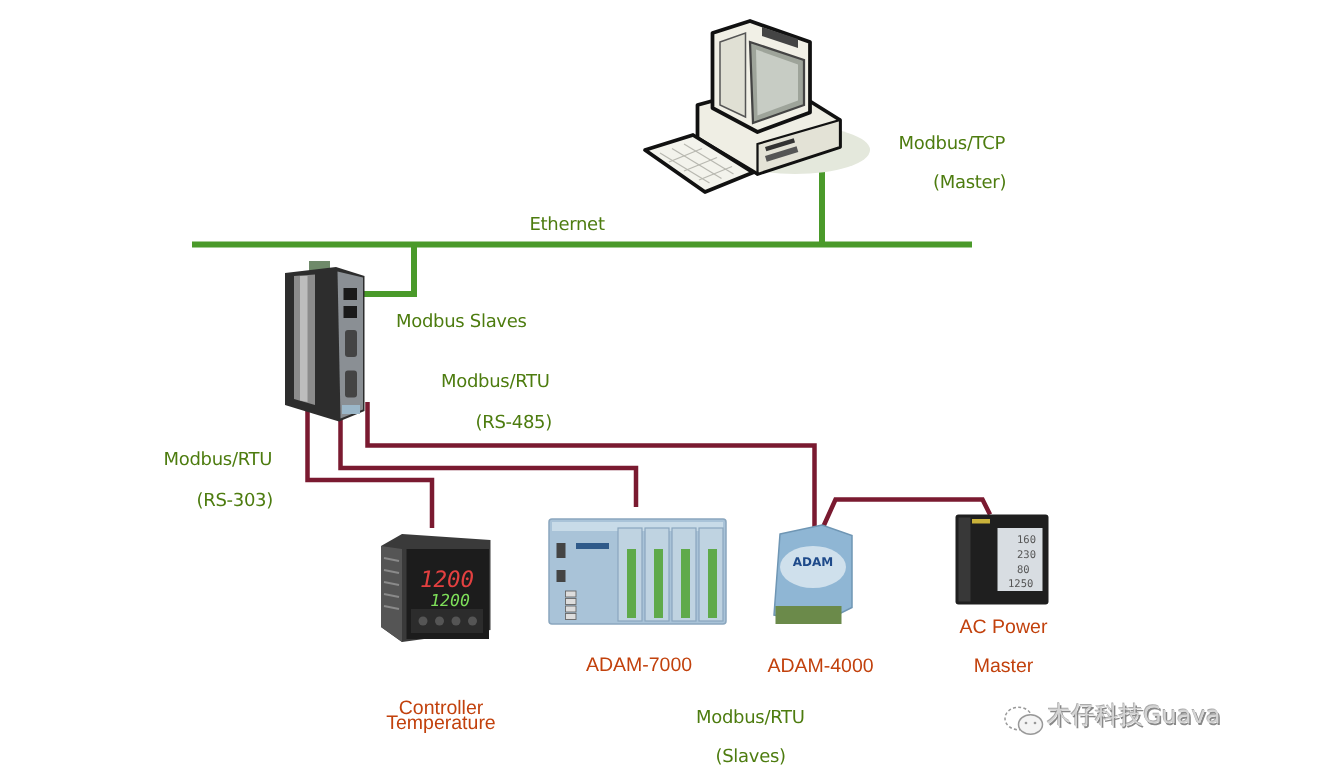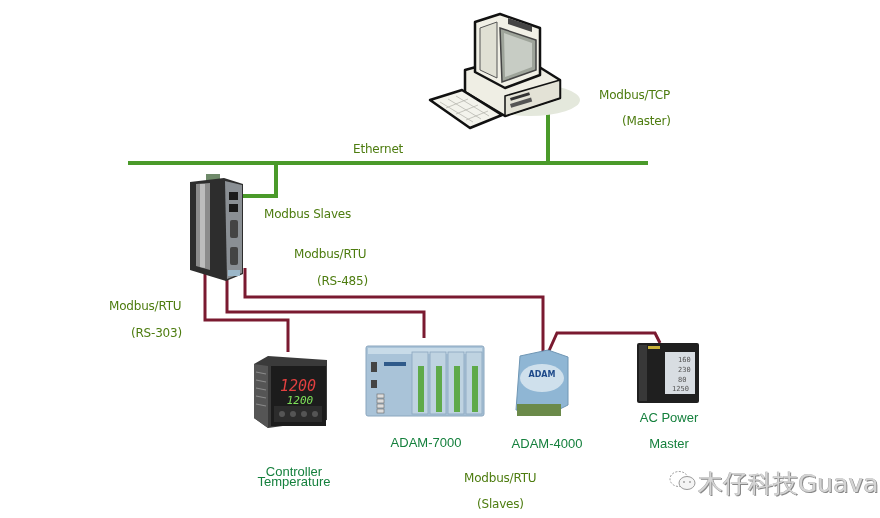--- a/index.html
+++ b/index.html
@@ -1,21 +1,21 @@
 <!DOCTYPE html>
 <html><head>
 <meta charset="utf-8">
 <style>
   html, body { margin: 0; padding: 0; background: #ffffff; }
   #canvas { position: relative; width: 880px; height: 518px; overflow: hidden; background: #ffffff;
     font-family: "DejaVu Sans", sans-serif; }
   svg { position: absolute; left: 0; top: 0; }
   .lbl { position: absolute; font-size: 12px; color: #4d7c0f; white-space: nowrap; letter-spacing: -0.2px; }
-  .dev { position: absolute; font-family: "Liberation Sans", sans-serif; font-size: 13px; color: #15803d; white-space: nowrap; text-align: center; }
-  .wm { position: absolute; font-family: "DejaVu Sans", sans-serif; font-size: 25px; color: #d4d4d4; white-space: nowrap;
+  .dev { position: absolute; font-family: "Liberation Sans", sans-serif; font-size: 13px; color: #c2410c; white-space: nowrap; text-align: center; }
+  .wm { position: absolute; font-family: "DejaVu Sans", sans-serif; font-size: 16px; color: #d4d4d4; white-space: nowrap;
         text-shadow: 1px 1px 0 #888, -0.5px -0.5px 0 #aaa; }
 </style>
 </head>
 <body>
 
 <div id="canvas">
   <svg width="880" height="518" viewBox="0 0 880 518">
 
     <g>
       <line x1="128" y1="163" x2="648" y2="163" stroke="#4a9a2a" stroke-width="4"></line>

